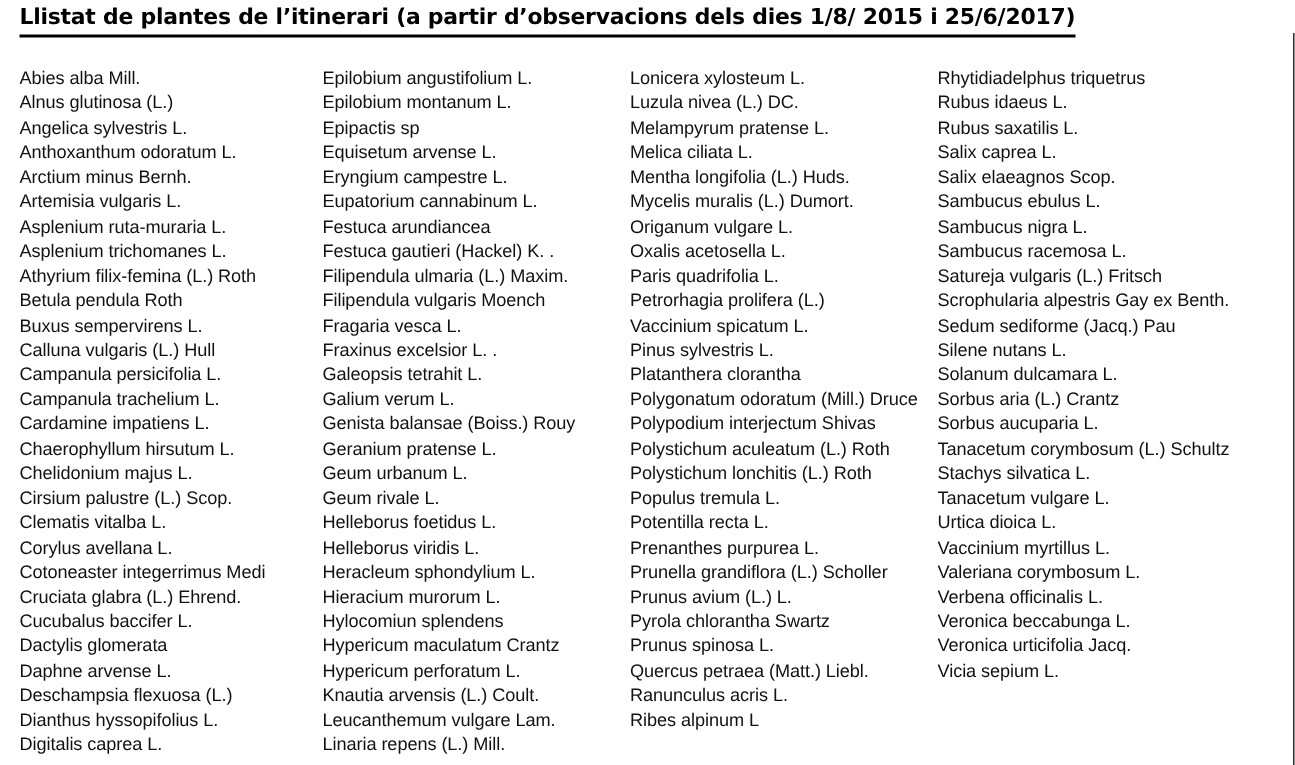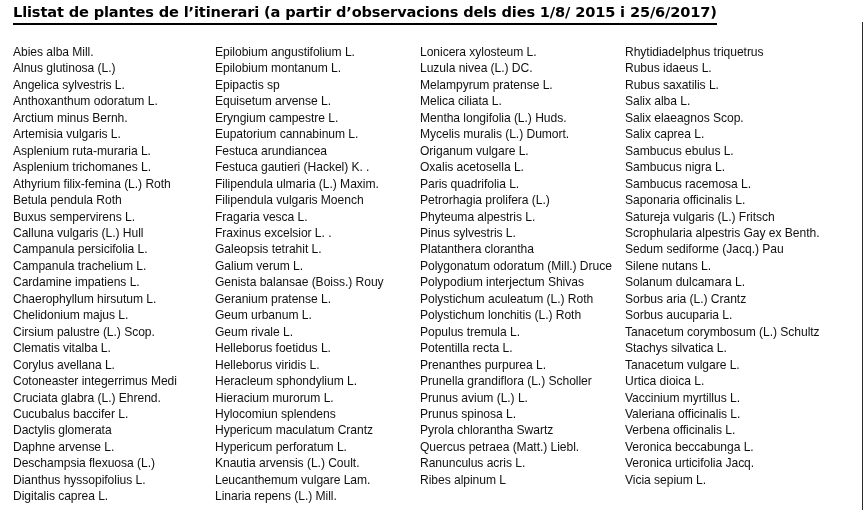--- a/index.html
+++ b/index.html
@@ -165,62 +165,60 @@
         <div class="species-item">Lonicera xylosteum L.</div>
         <div class="species-item">Luzula nivea (L.) DC.</div>
         <div class="species-item">Melampyrum pratense L.</div>
         <div class="species-item">Melica ciliata L.</div>
         <div class="species-item">Mentha longifolia (L.) Huds.</div>
         <div class="species-item">Mycelis muralis (L.) Dumort.</div>
         <div class="species-item">Origanum vulgare L.</div>
         <div class="species-item">Oxalis acetosella L.</div>
         <div class="species-item">Paris quadrifolia L.</div>
         <div class="species-item">Petrorhagia prolifera (L.)</div>
-        <div class="species-item">Phyteuma alpestris L.</div>
+        <div class="species-item">Vaccinium spicatum L.</div>
         <div class="species-item">Pinus sylvestris L.</div>
         <div class="species-item">Platanthera clorantha</div>
         <div class="species-item">Polygonatum odoratum (Mill.) Druce</div>
         <div class="species-item">Polypodium interjectum Shivas</div>
         <div class="species-item">Polystichum aculeatum (L.) Roth</div>
         <div class="species-item">Polystichum lonchitis (L.) Roth</div>
         <div class="species-item">Populus tremula L.</div>
         <div class="species-item">Potentilla recta L.</div>
         <div class="species-item">Prenanthes purpurea L.</div>
         <div class="species-item">Prunella grandiflora (L.) Scholler</div>
         <div class="species-item">Prunus avium (L.) L.</div>
+        <div class="species-item">Pyrola chlorantha Swartz</div>
         <div class="species-item">Prunus spinosa L.</div>
-        <div class="species-item">Pyrola chlorantha Swartz</div>
         <div class="species-item">Quercus petraea (Matt.) Liebl.</div>
         <div class="species-item">Ranunculus acris L.</div>
         <div class="species-item">Ribes alpinum L</div>
       </div>
     <div class="species-column col-4">
         <div class="species-item">Rhytidiadelphus triquetrus</div>
         <div class="species-item">Rubus idaeus L.</div>
         <div class="species-item">Rubus saxatilis L.</div>
-        <div class="species-item">Salix alba L.</div>
+        <div class="species-item">Salix caprea L.</div>
         <div class="species-item">Salix elaeagnos Scop.</div>
-        <div class="species-item">Salix caprea L.</div>
         <div class="species-item">Sambucus ebulus L.</div>
         <div class="species-item">Sambucus nigra L.</div>
         <div class="species-item">Sambucus racemosa L.</div>
-        <div class="species-item">Saponaria officinalis L.</div>
         <div class="species-item">Satureja vulgaris (L.) Fritsch</div>
         <div class="species-item">Scrophularia alpestris Gay ex Benth.</div>
         <div class="species-item">Sedum sediforme (Jacq.) Pau</div>
         <div class="species-item">Silene nutans L.</div>
         <div class="species-item">Solanum dulcamara L.</div>
         <div class="species-item">Sorbus aria (L.) Crantz</div>
         <div class="species-item">Sorbus aucuparia L.</div>
         <div class="species-item">Tanacetum corymbosum (L.) Schultz</div>
         <div class="species-item">Stachys silvatica L.</div>
         <div class="species-item">Tanacetum vulgare L.</div>
         <div class="species-item">Urtica dioica L.</div>
         <div class="species-item">Vaccinium myrtillus L.</div>
-        <div class="species-item">Valeriana officinalis L.</div>
+        <div class="species-item">Valeriana corymbosum L.</div>
         <div class="species-item">Verbena officinalis L.</div>
         <div class="species-item">Veronica beccabunga L.</div>
         <div class="species-item">Veronica urticifolia Jacq.</div>
         <div class="species-item">Vicia sepium L.</div>
       </div>
   </div>
 
   <div id="right-rule"></div>
 
 </div>

